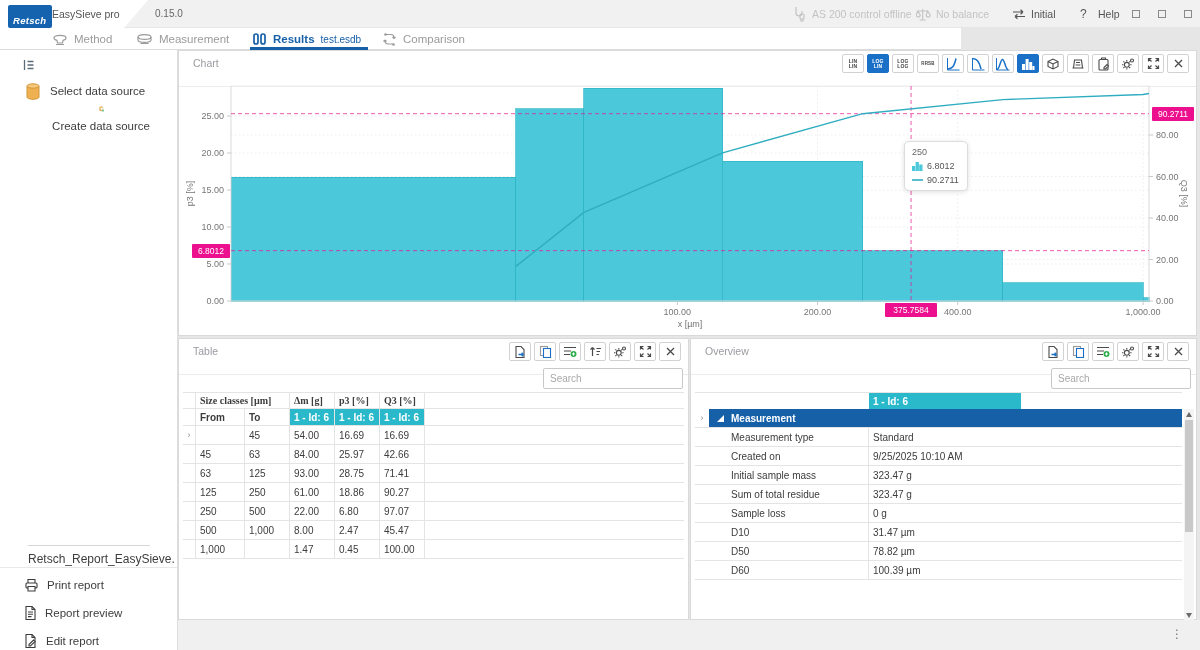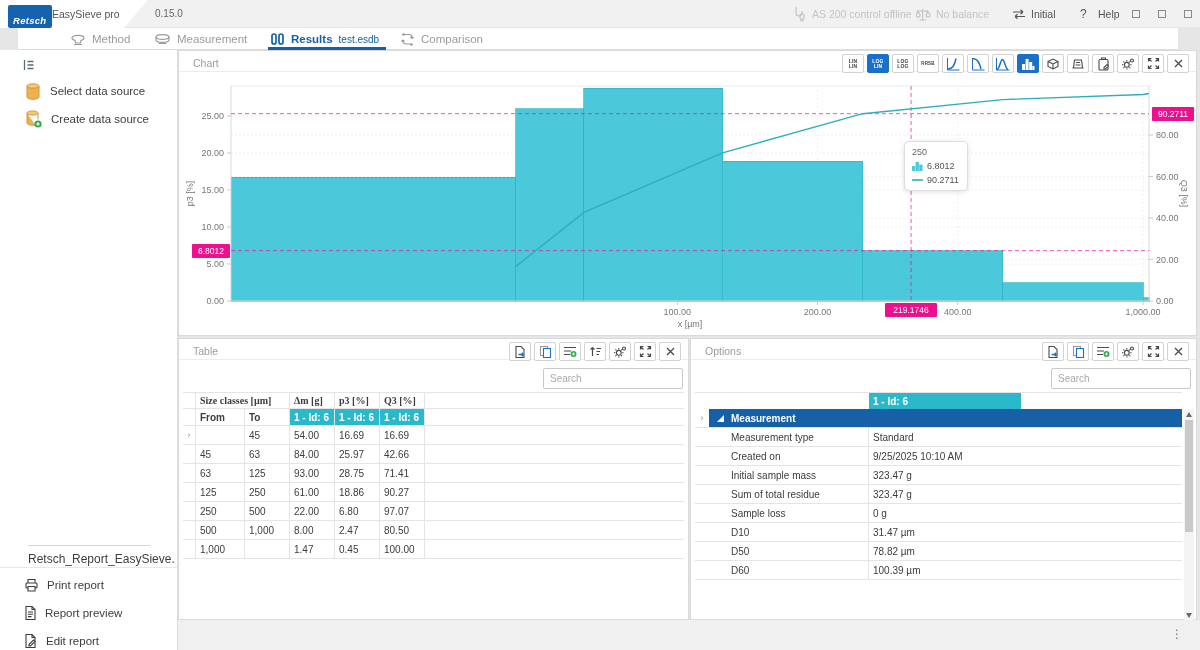--- a/index.html
+++ b/index.html
@@ -14,36 +14,36 @@
   #logo-box{position:absolute;left:8px;top:5px;background:#1563ae;color:#fff;font-weight:bold;font-style:italic;
     font-size:9.5px;padding:10px 6px 2px 5px;border-radius:2px;letter-spacing:.3px;}
   #logo-product{position:absolute;left:52px;top:8px;font-size:10.5px;color:#555;}
   #app-version{position:absolute;left:155px;top:8px;font-size:10px;color:#666;}
   .tb-item{position:absolute;top:0;height:28px;display:flex;align-items:center;gap:5px;font-size:10.5px;}
   .tb-dim{color:#c3c3c4;}
   .tb-dark{color:#555;}
   .winbox{width:8px;height:8px;border:1px solid #8a8a8a;display:inline-block;}
 
   
-  #tabbar{position:absolute;left:18px;top:28px;width:1160px;height:22px;background:#fff;border-bottom:1px solid #dcdcdc;padding-left:6px;}
+  #tabbar{position:absolute;left:0;top:28px;width:961px;height:22px;background:#fff;border-bottom:1px solid #dcdcdc;padding-left:6px;}
   .tab{position:absolute;top:0;height:22px;display:flex;align-items:center;gap:6px;font-size:11.5px;color:#9b9b9b;cursor:default;}
   .tab.active{color:#1660a8;font-weight:bold;}
   .tab .file{font-weight:normal;font-size:10px;color:#1660a8;}
   #tab-underline{position:absolute;left:250px;top:19px;width:118px;height:3px;background:#1660a8;}
 
   
   #sidebar{position:absolute;left:0;top:50px;width:178px;height:600px;background:#fff;border-right:1px solid #dedede;}
   .side-item{position:absolute;left:0;width:178px;height:26px;display:flex;align-items:center;gap:8px;padding-left:24px;font-size:11.5px;color:#3d3d3d;}
   .side-div{position:absolute;left:28px;width:122px;border-top:1px solid #d5d5d5;}
   .side-row-border{position:absolute;left:0;width:177px;border-top:1px solid #e8e8e8;}
   #report-chevron{margin-left:auto;margin-right:12px;}
 
   
   .panel{position:absolute;background:#fff;border:1px solid #d9d9d9;}
-  .panel-head{position:relative;height:21px;border-bottom:1px solid #ececec;}
+  .panel-head{position:relative;height:36px;border-bottom:1px solid #ececec;}
   .panel-title{position:absolute;left:14px;top:6px;font-size:10.5px;color:#9b9ba1;}
   .ptoolbar{position:absolute;right:7px;top:3px;display:flex;gap:3px;}
   .cbtn{width:22px;height:19px;border:1px solid #d2d2d2;border-radius:2px;background:#fff;display:flex;align-items:center;justify-content:center;}
   .cbtn.active{background:#1a70c6;border-color:#1a70c6;}
   .scale-txt{font-size:5px;font-weight:bold;color:#444;line-height:5px;text-align:center;letter-spacing:.2px;}
   .cbtn.active .scale-txt{color:#fff;}
   .search-wrap{position:absolute;right:5px;top:29px;}
   .search-input{width:140px;height:21px;border:1px solid #c9c9c9;border-radius:2px;font-size:10px;padding:0 6px;color:#444;font-family:inherit;}
   .search-input::placeholder{color:#a9a9a9;}
 
@@ -174,21 +174,21 @@
     <path d="M2.5 2v10M5.5 3.5h6M5.5 7h6M5.5 10.5h6"></path>
   </svg>
 
   <div class="side-item" style="top:28px;">
     <svg class="ic" width="18" height="19" viewBox="0 0 18 19">
       <path d="M3 4v11c0 1.3 2.7 2.3 6 2.3s6-1 6-2.3V4" fill="#efb052" stroke="#d1973a" stroke-width="1"></path>
       <ellipse cx="9" cy="4" rx="6" ry="2.2" fill="#f6c878" stroke="#d1973a" stroke-width="1"></ellipse>
     </svg>
     <span>Select data source</span>
   </div>
-  <div class="side-item" style="top:56px;">
+  <div class="side-item" style="top:56px;flex-direction:column;">
     <svg class="ic" width="19" height="20" viewBox="0 0 19 20">
       <path d="M3 4v10c0 1.3 2.5 2.3 5.5 2.3 1 0 2-.1 2.8-.3" fill="#efb052" stroke="#d1973a" stroke-width="1"></path>
       <path d="M14 4v6.5" stroke="#d1973a" stroke-width="1"></path>
       <ellipse cx="8.5" cy="4" rx="5.5" ry="2.1" fill="#f6c878" stroke="#d1973a" stroke-width="1"></ellipse>
       <circle cx="14" cy="15" r="3.6" fill="#35a84e"></circle>
       <path d="M14 13.2v3.6M12.2 15h3.6" stroke="#fff" stroke-width="1.2"></path>
     </svg>
     <span>Create data source</span>
   </div>
 
@@ -384,21 +384,21 @@
       <text x="1002" y="116.5" text-anchor="middle" class="axtitle" transform="rotate(90 1002 116.5)">Q3 [%]</text>
       <text x="511" y="250" text-anchor="middle" class="axtitle">x [µm]</text>
       <line x1="732.0771892973022" x2="732.0771892973022" y1="9" y2="224" class="cross"></line>
       <line x1="52" x2="970" y1="173.67112" y2="173.67112" class="cross"></line>
       <line x1="52" x2="970" y1="36.68746749999997" y2="36.68746749999997" class="cross"></line>
       <polyline points="336.8929256714402,189.36825 404.93721201157234,135.4805 543.4999572794579,75.82425 683.6740937951324,36.689750000000004 823.8482303108069,22.57974999999999 964.0223668264814,17.433749999999975 970,16.49999999999997" fill="none" stroke="#2fadc0" stroke-width="1.4"></polyline>
     </svg>
 
   <div class="pink-label" id="pink-left" style="left: 13px; width: 38px; top: 192.671px;">6.8012</div>
   <div class="pink-label" id="pink-right" style="left: 973px; width: 42px; top: 55.6875px;">90.2711</div>
-  <div class="pink-label" id="pink-bottom" style="top: 252px; width: 52px; left: 706.077px;">219.1746</div>
+  <div class="pink-label" id="pink-bottom" style="top: 252px; width: 52px; left: 706.077px;">375.7584</div>
 
   <div id="chart-tooltip">
     <div style="color:#666;">250</div>
     <div class="trow2">
       <svg class="ic" width="11" height="9" viewBox="0 0 11 9">
           <g fill="#4bc9da">
             <rect x="0" y="4" width="3.3" height="5"></rect>
             <rect x="3.6" y="0" width="3.3" height="9"></rect>
             <rect x="7.2" y="2.5" width="3.3" height="6.5"></rect>
           </g>
@@ -528,39 +528,39 @@
           <div class="tcell">6.80</div>
           <div class="tcell">97.07</div>
           <div class="tcell nob"></div>
         </div>
         <div class="trow t-cols">
           <div class="gutter"></div>
           <div class="tcell">500</div>
           <div class="tcell">1,000</div>
           <div class="tcell">8.00</div>
           <div class="tcell">2.47</div>
-          <div class="tcell">80.50</div>
+          <div class="tcell">45.47</div>
           <div class="tcell nob"></div>
         </div>
         <div class="trow t-cols">
           <div class="gutter"></div>
           <div class="tcell">1,000</div>
           <div class="tcell"></div>
           <div class="tcell">1.47</div>
           <div class="tcell">0.45</div>
           <div class="tcell">100.00</div>
           <div class="tcell nob"></div>
         </div>
       </div>
   </div>
 </div>
 
 <div id="overview-panel" class="panel">
   <div class="panel-head">
-    <span class="panel-title">Options</span>
+    <span class="panel-title">Overview</span>
     <div class="ptoolbar">
       <div class="cbtn">
         <svg class="ic" width="14" height="14" viewBox="0 0 14 14" fill="none">
             <path d="M3 1.5h5l3 3v8H3z" stroke="#4a4a4a" stroke-width="1.1"></path>
             <path d="M5.5 9.5h5m0 0L8.7 7.7M10.5 9.5L8.7 11.3" stroke="#1a70c6" stroke-width="1.3"></path>
           </svg>
       </div>
       <div class="cbtn">
         <svg class="ic" width="13" height="13" viewBox="0 0 13 13" fill="#fff">
             <rect x="1.5" y="1.5" width="7" height="9" stroke="#9a9a9a" stroke-width="1.1"></rect>

